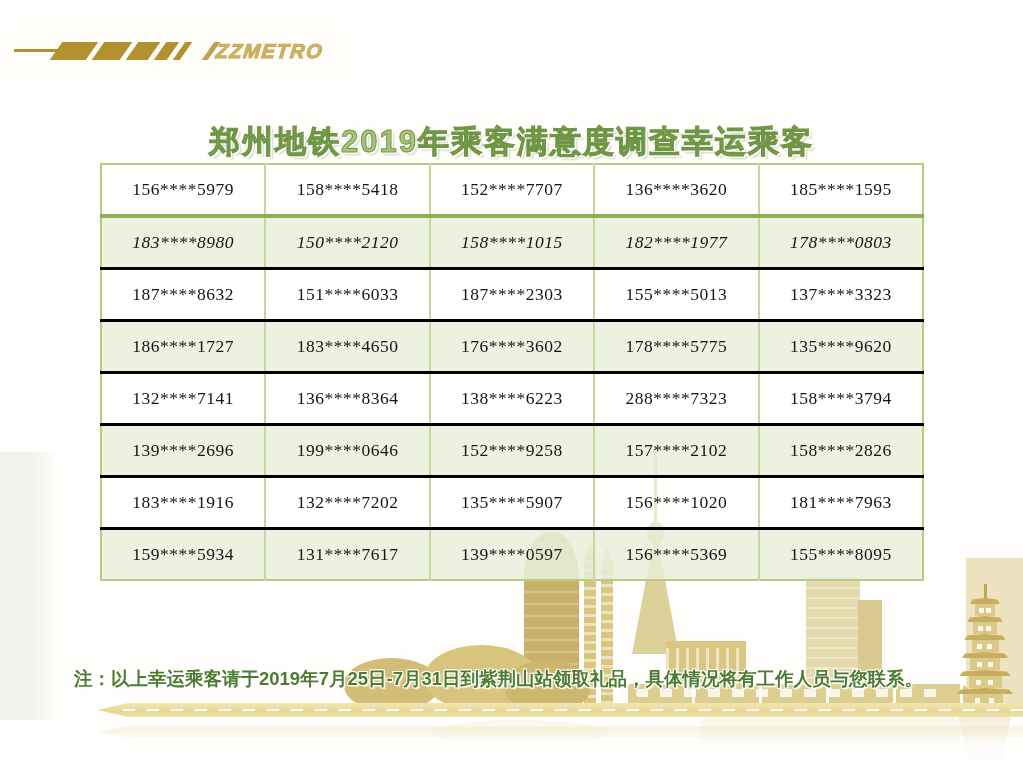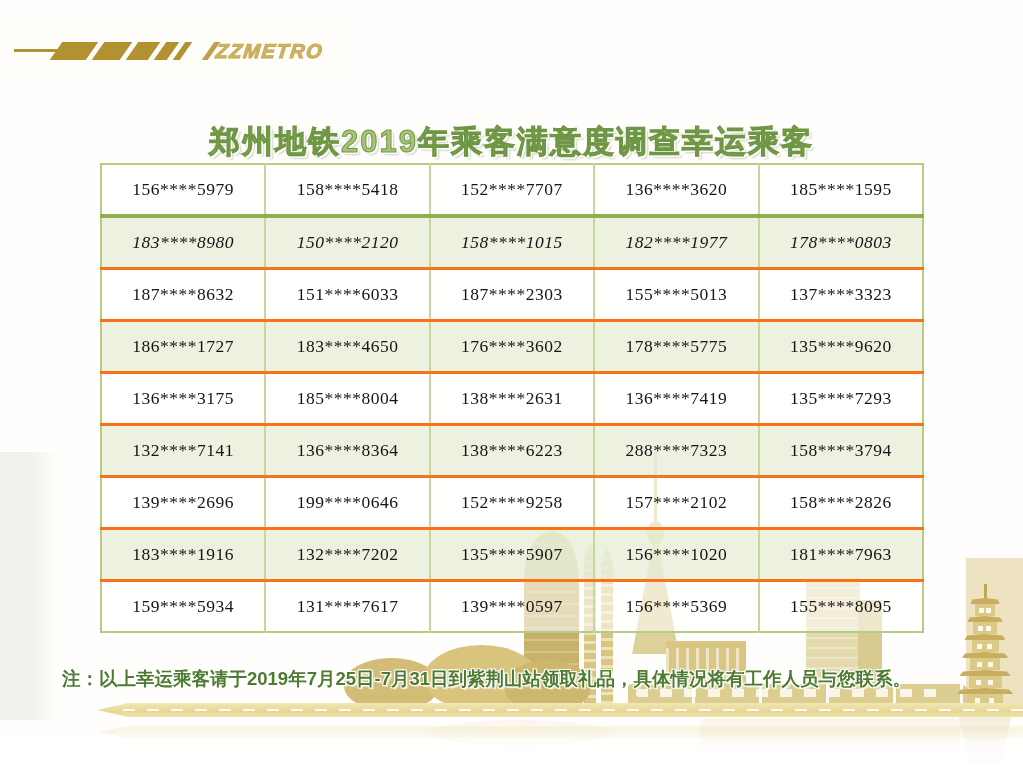--- a/index.html
+++ b/index.html
@@ -78,27 +78,27 @@
     font-size:31px; font-weight:bold; letter-spacing:2px; color:#a8c478;
     -webkit-text-stroke:1px #6f9644;
     text-shadow:2px 2px 0 rgba(255,255,255,0.95), 3px 3px 2px rgba(110,130,80,0.35);margin-top:16px; }
   
   table.lucky { position:absolute; left:100px; top:163px; width:824px; z-index:5;
     border-collapse:collapse; table-layout:fixed; border:2px solid #b6cb84; }
   table.lucky td { height:47px; text-align:center; vertical-align:middle;
     font-family:"Liberation Serif","DejaVu Serif",serif; font-size:17.5px; color:#151515;
     letter-spacing:0.5px; border-left:2px solid #c5d79d; }
   table.lucky td:first-child { border-left:none; }
-  table.lucky tr { border-top:3px solid #f97316; }
+  table.lucky tr { border-top:3px solid #000000; }
   table.lucky tr:first-child { border-top:none; }
   table.lucky tr:nth-child(2) { border-top:4px solid #90ad4f;font-style:italic; }
   table.lucky tr:nth-child(odd) td  { background:rgba(255,255,255,0.55); }
   table.lucky tr:nth-child(even) td { background:rgba(233,238,218,0.85); }
   
-  .note { position:absolute; left:62px; top:666px; z-index:7; white-space:nowrap;
+  .note { position:absolute; left:74px; top:666px; z-index:7; white-space:nowrap;
     font-size:18.5px; font-weight:bold; color:#4d7b31;
     text-shadow:-1px -1px 0 #fff, 1px -1px 0 #fff, -1px 1px 0 #fff, 1px 1px 0 #fff, 2px 2px 1px rgba(255,255,255,0.6); }
 </style>
 </head>
 <body>
 
 <div class="slide">
 
   <div class="decor gray-band"></div>
 
@@ -180,27 +180,20 @@
           <td>137****3323</td>
         </tr>
         <tr>
           <td>186****1727</td>
           <td>183****4650</td>
           <td>176****3602</td>
           <td>178****5775</td>
           <td>135****9620</td>
         </tr>
         <tr>
-          <td>136****3175</td>
-          <td>185****8004</td>
-          <td>138****2631</td>
-          <td>136****7419</td>
-          <td>135****7293</td>
-        </tr>
-        <tr>
           <td>132****7141</td>
           <td>136****8364</td>
           <td>138****6223</td>
           <td>288****7323</td>
           <td>158****3794</td>
         </tr>
         <tr>
           <td>139****2696</td>
           <td>199****0646</td>
           <td>152****9258</td>

